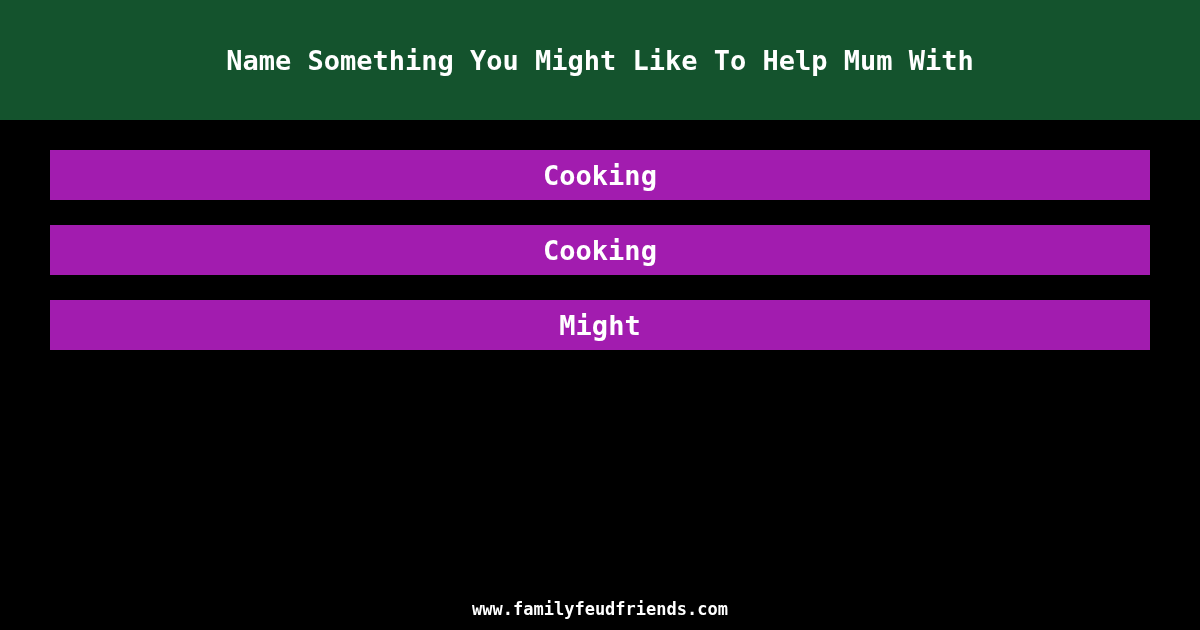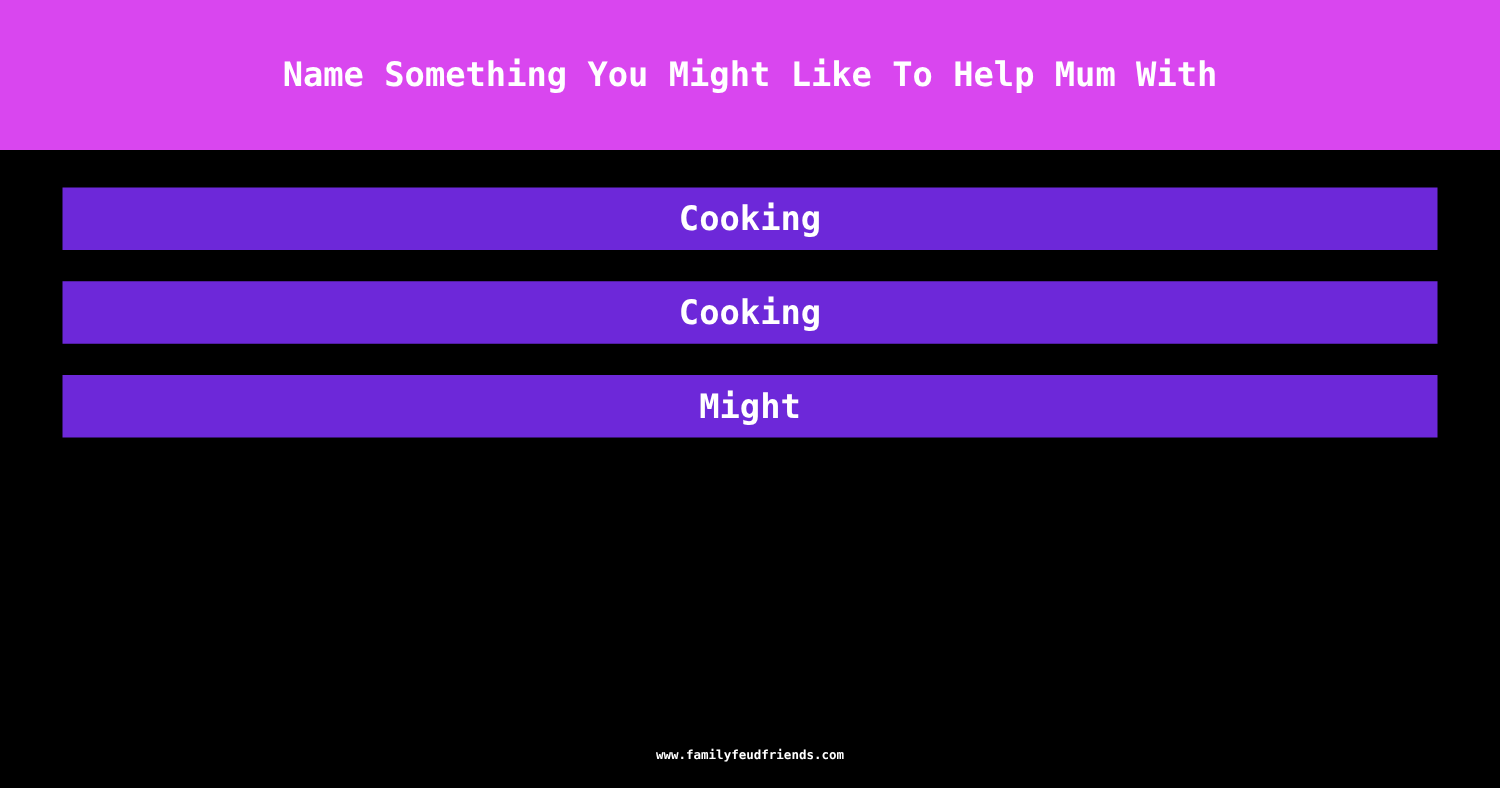--- a/index.html
+++ b/index.html
@@ -2,34 +2,34 @@
 <html><head>
   <meta charset="utf-8">
   <style>
     html, body { margin: 0; padding: 0; }
     body {
       width: 1200px; height: 630px; background: #000000; position: relative;
       overflow: hidden; font-family: "DejaVu Sans Mono", monospace; color: #ffffff;
     }
     .header {
       position: absolute; left: 0; top: 0; width: 1200px; height: 120px;
-      background: #d946ef; display: flex; align-items: center; justify-content: center;
+      background: #14532d; display: flex; align-items: center; justify-content: center;
     }
     .title { font-size: 27px; font-weight: bold; color: #ffffff; }
     .answer {
       position: absolute; left: 50px; width: 1100px; height: 50px;
-      background: #6d28d9; display: flex; align-items: center; justify-content: center;
+      background: #a21caf; display: flex; align-items: center; justify-content: center;
     }
     .answer span { font-size: 27px; font-weight: bold; color: #ffffff; }
     .a0 { top: 150px; }
     .a1 { top: 225px; }
     .a2 { top: 300px; }
     .footer {
       position: absolute; left: 0; width: 1200px; top: 599px; text-align: center;
-      font-size: 10px; font-weight: bold; color: #ffffff;
+      font-size: 17px; font-weight: bold; color: #ffffff;
     }
   </style>
 </head>
 <body>
 
 <div class="header">
   <div class="title">Name Something You Might Like To Help Mum With</div>
 </div>
 
 <div class="answer a0">

